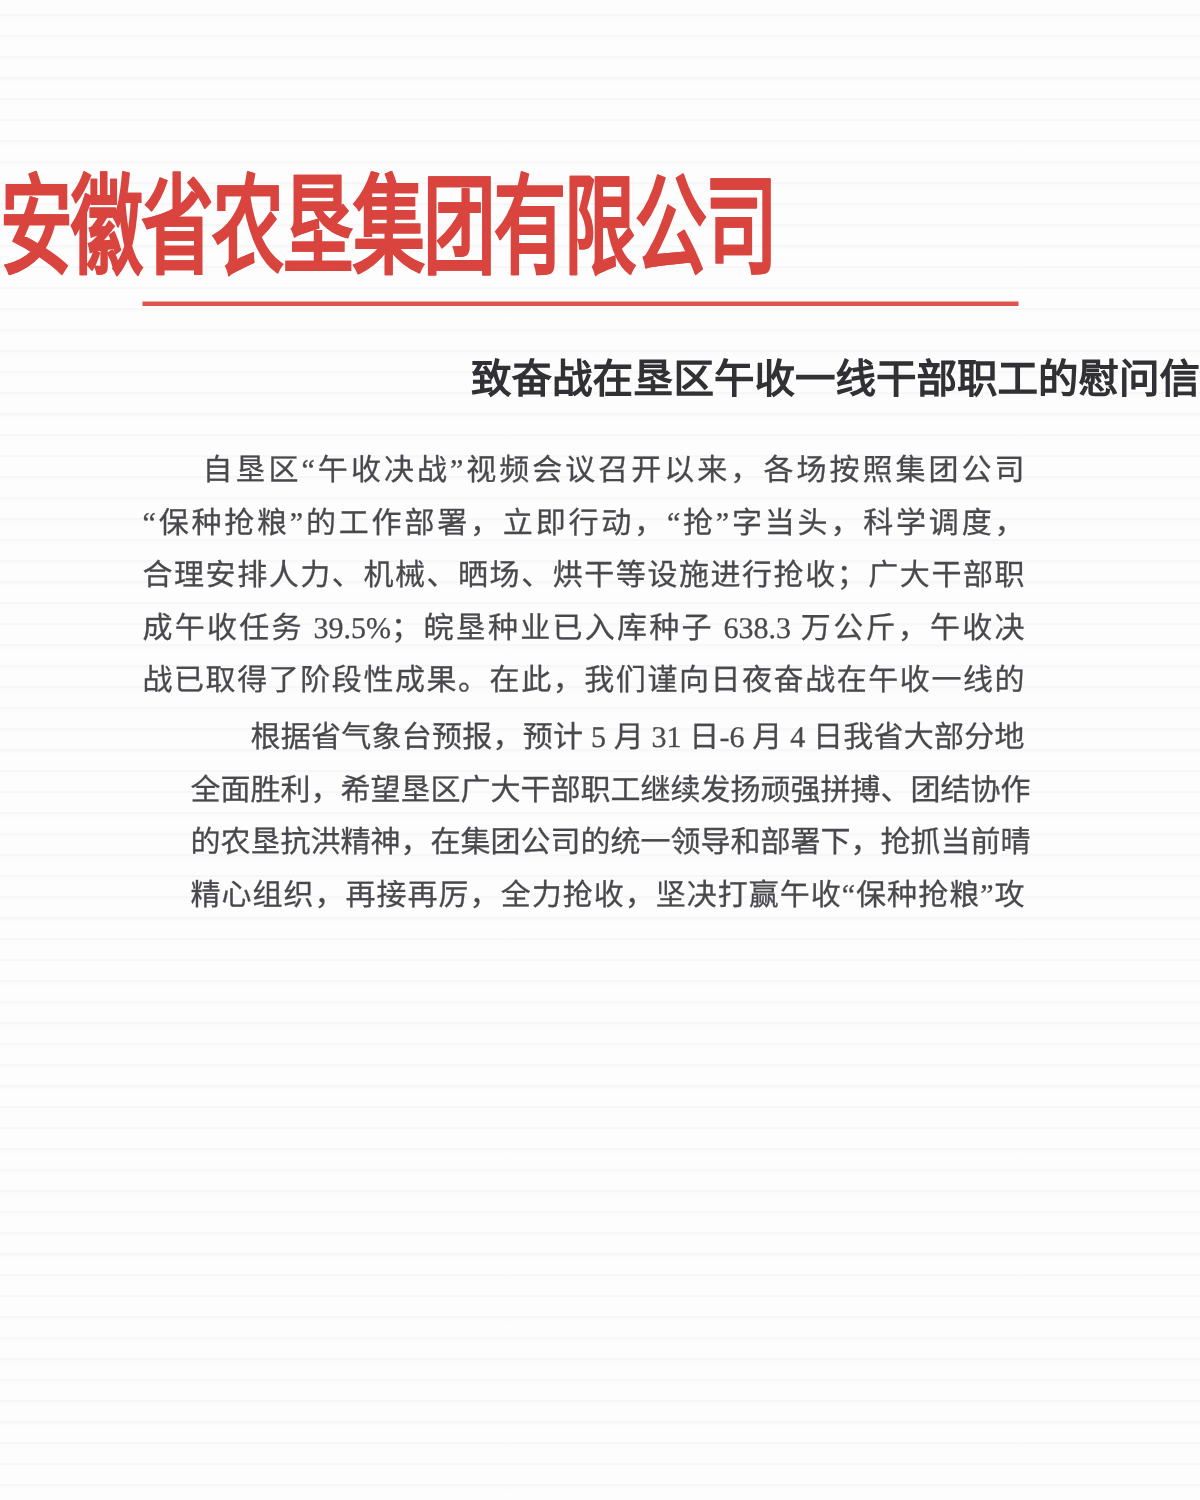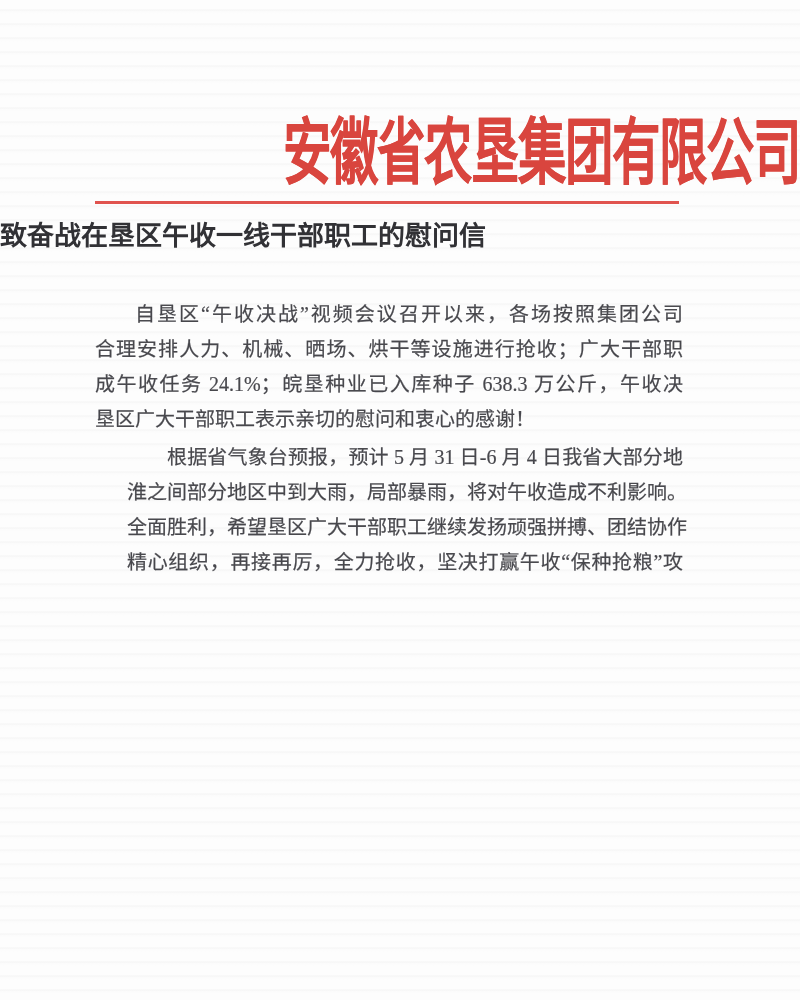--- a/index.html
+++ b/index.html
@@ -31,21 +31,21 @@
       );
   }
 
   
   .letterhead {
     position: absolute;
     top: 106px;
     left: 0;
     width: 100%;
     height: 96px;
-    text-align: right;
+    text-align: left;
   }
   .letterhead-inner {
     display: inline-block;
     font-size: 48px;
     font-weight: bold;
     letter-spacing: -1px;
     color: #d9453e;
     transform: scaleY(1.52);
     transform-origin: 50% 50%;
     line-height: 96px;
@@ -60,24 +60,24 @@
     left: 95px;
     width: 584px;
     height: 3px;
     background: #e0534e;
     border: none;
   }
 
   
   .doc-title {
     position: absolute;
-    top: 214px;
+    top: 231px;
     left: 0;
     width: 100%;
-    text-align: left;
+    text-align: right;
     font-size: 27px;
     font-weight: bold;
     letter-spacing: 0px;
     color: #313135;
     white-space: nowrap;
   }
 
   
   .body-text {
     position: absolute;
@@ -115,27 +115,28 @@
   </div>
 
   <div class="red-rule"></div>
 
   <div class="doc-title">致奋战在垦区午收一线干部职工的慰问信</div>
 
   <div class="body-text">
 
     <div class="paragraph">
       <div class="text-line indent">自垦区“午收决战”视频会议召开以来，各场按照集团公司</div>
+      <div class="text-line">“保种抢粮”的工作部署，立即行动，“抢”字当头，科学调度，</div>
       <div class="text-line">合理安排人力、机械、晒场、烘干等设施进行抢收；广大干部职</div>
-      <div class="text-line">成午收任务 24.1%；皖垦种业已入库种子 638.3 万公斤，午收决</div>
-      <div class="text-line para-end">垦区广大干部职工表示亲切的慰问和衷心的感谢！</div>
+      <div class="text-line">成午收任务 39.5%；皖垦种业已入库种子 638.3 万公斤，午收决</div>
+      <div class="text-line">战已取得了阶段性成果。在此，我们谨向日夜奋战在午收一线的</div>
     </div>
 
     <div class="paragraph">
       <div class="text-line indent">根据省气象台预报，预计 5 月 31 日-6 月 4 日我省大部分地</div>
-      <div class="text-line">淮之间部分地区中到大雨，局部暴雨，将对午收造成不利影响。</div>
       <div class="text-line">全面胜利，希望垦区广大干部职工继续发扬顽强拼搏、团结协作</div>
+      <div class="text-line">的农垦抗洪精神，在集团公司的统一领导和部署下，抢抓当前晴</div>
       <div class="text-line">精心组织，再接再厉，全力抢收，坚决打赢午收“保种抢粮”攻</div>
     </div>
 
   </div>
 
 </div>
 
 </body></html>

